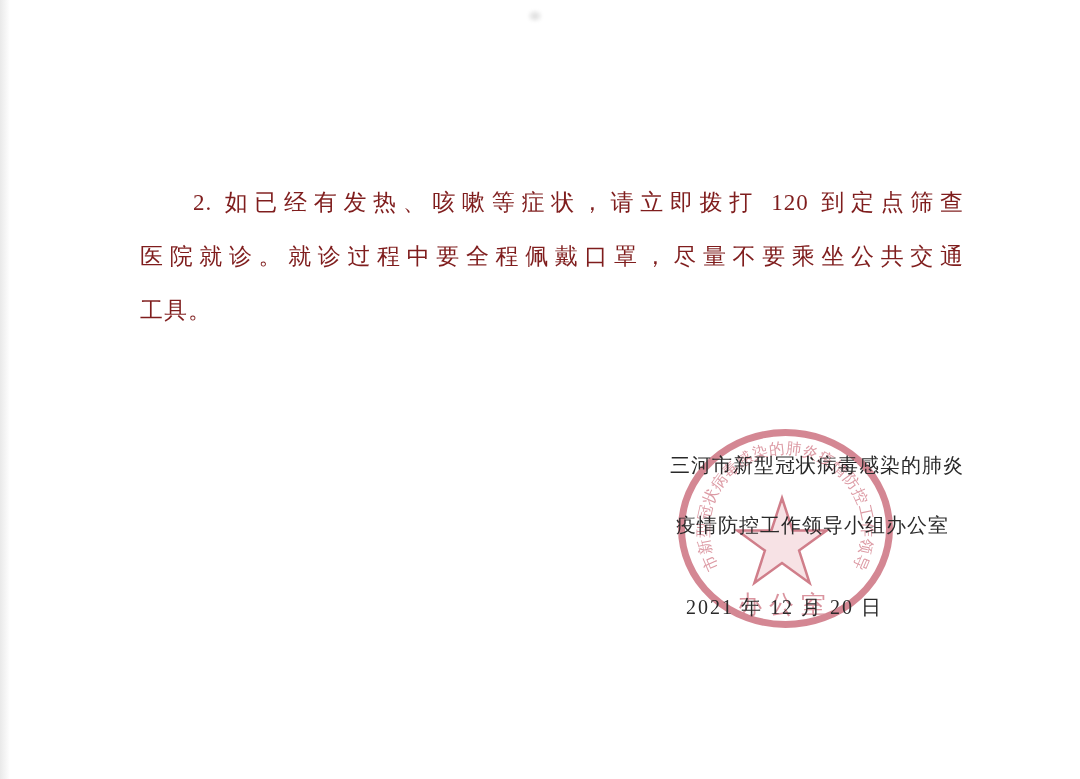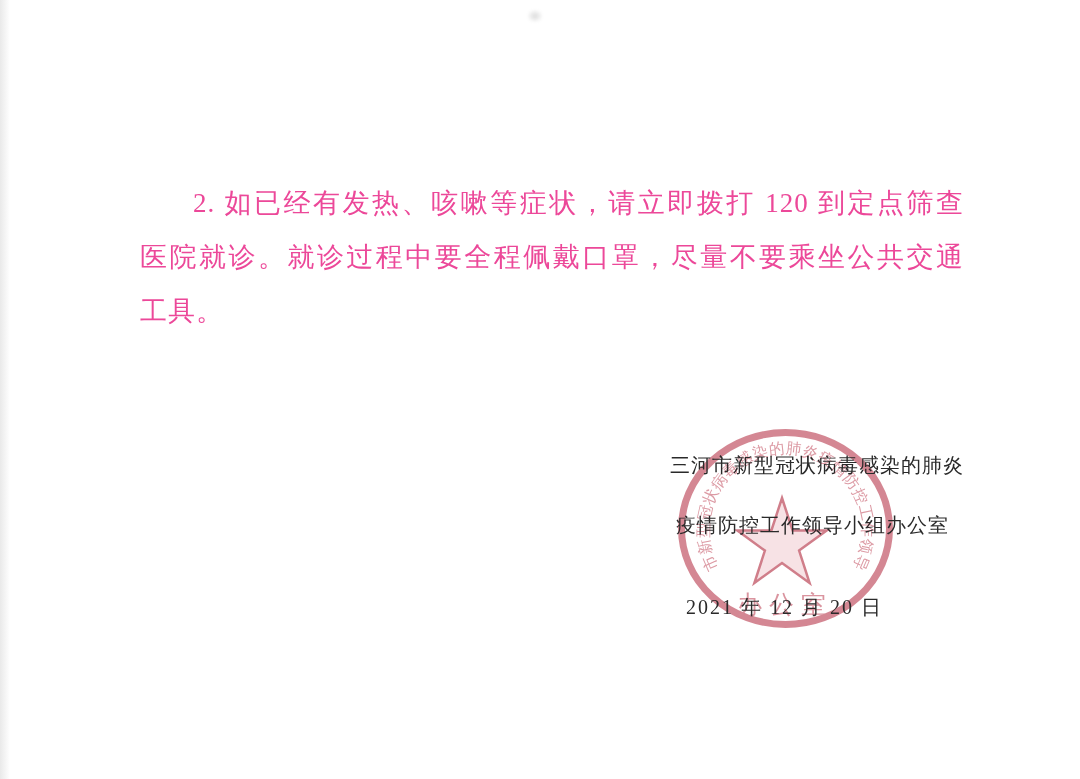--- a/index.html
+++ b/index.html
@@ -19,21 +19,21 @@
   
   .smudge {
     position:absolute; left:527px; top:9px; width:16px; height:14px;
     background:radial-gradient(closest-side, rgba(140,140,140,0.30), rgba(140,140,140,0));
     filter:blur(1px);
   }
 
   
   .paragraph {
     position:absolute; left:140px; top:176px; width:824px;
-    color:#ec4899; font-size:27px; line-height:54px; letter-spacing:1px;
+    color:#7f1d1d; font-size:23px; line-height:54px; letter-spacing:1px;
   }
   .p-line { width:100%; }
   .p-just { text-align:justify; text-align-last:justify; }
   .p-indent { text-indent:53px; }
 
   
   .sig { position:absolute; color:#2a2a2a; font-size:20px; line-height:1.2; z-index:2; white-space:nowrap; }
   .sig-org1 { top:453px; right:116px; letter-spacing:1px; }
   .sig-org2 { top:513px; right:131px; letter-spacing:1px; }
   .sig-date { top:571px; right:197px; letter-spacing:2px;margin-top:24px; }

